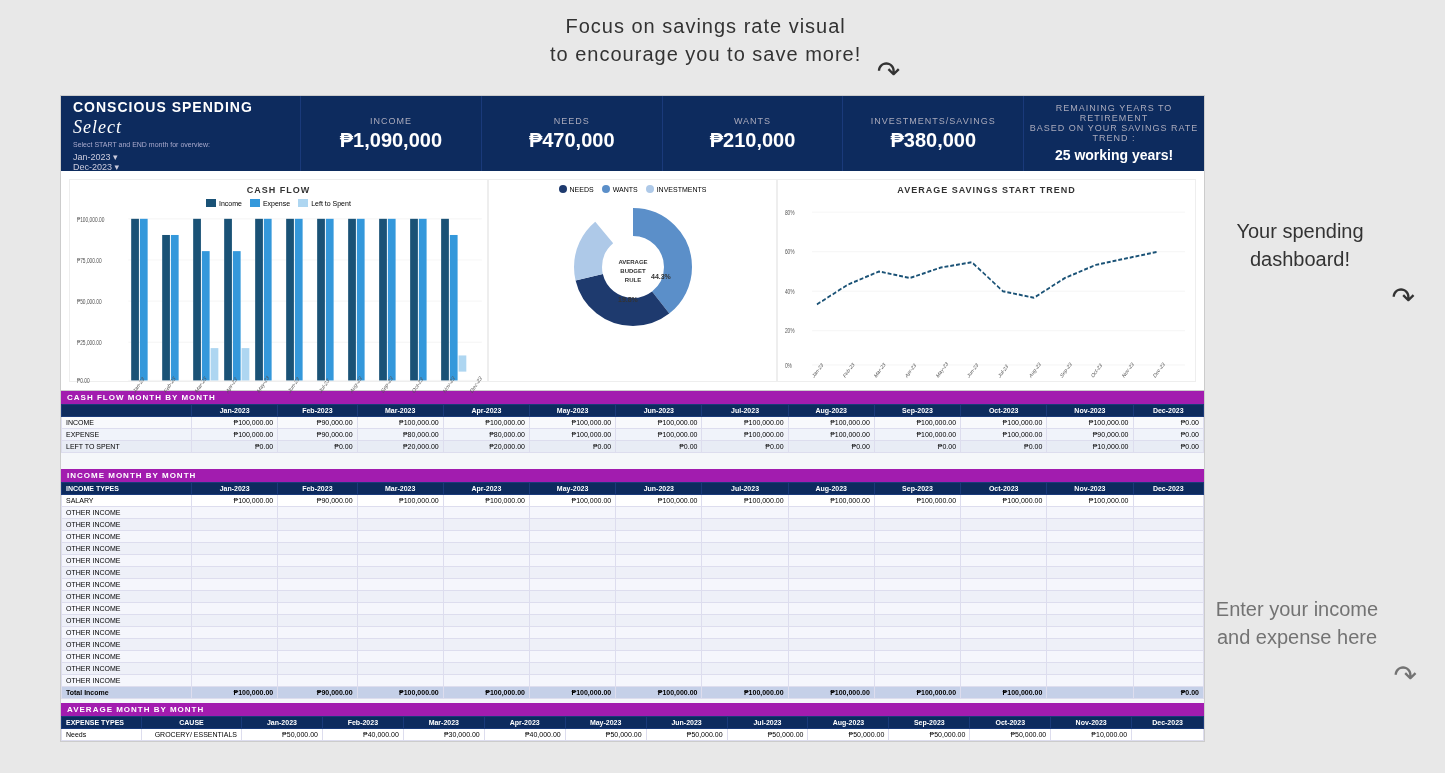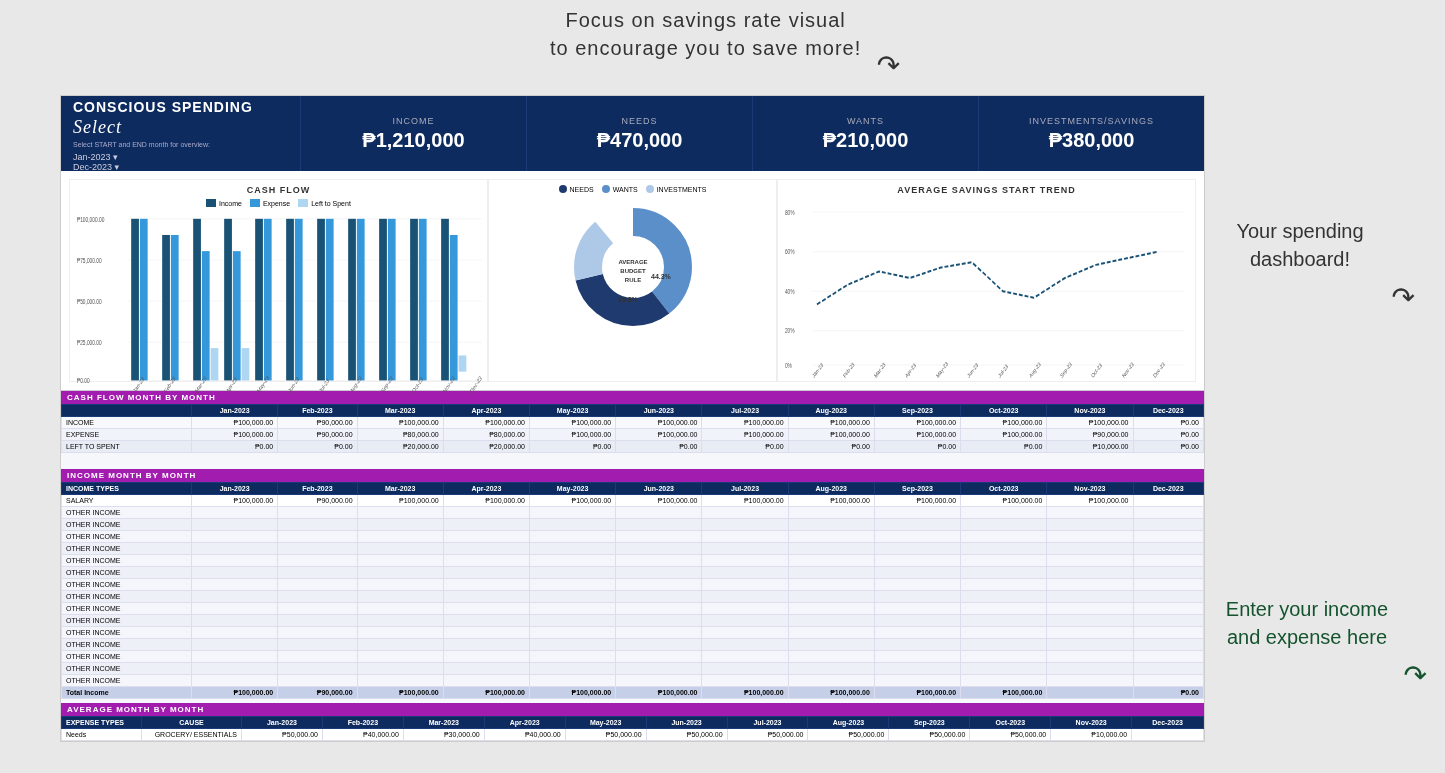--- a/index.html
+++ b/index.html
@@ -9,21 +9,21 @@
       font-size: 11px;
       width: 1445px;
       min-height: 773px;
       position: relative;
       overflow-x: hidden;
     }
 
     
     .top-annotation {
       position: absolute;
-      top: 6px;
+      top: 12px;
       left: 550px;
       text-align: center;
       font-size: 20px;
       font-weight: 300;
       color: #333;
       letter-spacing: 1px;
       line-height: 1.4;
     }
     .top-annotation .arrow {
       position: absolute;
@@ -48,25 +48,25 @@
     .right-annotation-top .arrow-down-right {
       font-size: 28px;
       display: block;
       text-align: right;
       margin-top: 5px;
     }
 
     .right-annotation-bottom {
       position: absolute;
       top: 595px;
-      right: 18px;
+      right: 28px;
       text-align: center;
       font-size: 20px;
       font-weight: 300;
-      color: #14532d;
+      color: #737373;
       width: 240px;
       line-height: 1.4;
     }
     .right-annotation-bottom .arrow-down-right {
       font-size: 28px;
       display: block;
       text-align: right;
       margin-top: 5px;
     }
 
@@ -312,33 +312,37 @@
       </div>
       <div class="logo-subtitle">Select START and END month for overview:</div>
       <div class="logo-dates">
         <span>Jan-2023</span> ▾<br>
         <span>Dec-2023</span> ▾
       </div>
     </div>
 
     <div class="header-stat">
       <div class="stat-label">INCOME</div>
-      <div class="stat-value">₱1,210,000</div>
+      <div class="stat-value">₱1,090,000</div>
     </div>
     <div class="header-stat">
       <div class="stat-label">NEEDS</div>
       <div class="stat-value">₱470,000</div>
     </div>
     <div class="header-stat">
       <div class="stat-label">WANTS</div>
       <div class="stat-value">₱210,000</div>
     </div>
     <div class="header-stat">
       <div class="stat-label">INVESTMENTS/SAVINGS</div>
       <div class="stat-value">₱380,000</div>
+    </div>
+    <div class="header-stat">
+      <div class="stat-label">REMAINING YEARS TO RETIREMENT<br>BASED ON YOUR SAVINGS RATE TREND :</div>
+      <div class="stat-value-small">25 working years!</div>
     </div>
   </div>
 
   <div class="charts-section">
 
     <div class="chart-cashflow">
       <div class="chart-title">CASH FLOW</div>
       <div class="chart-legend">
         <div class="legend-item">
           <div class="legend-rect" style="background:#1a5276;"></div>

